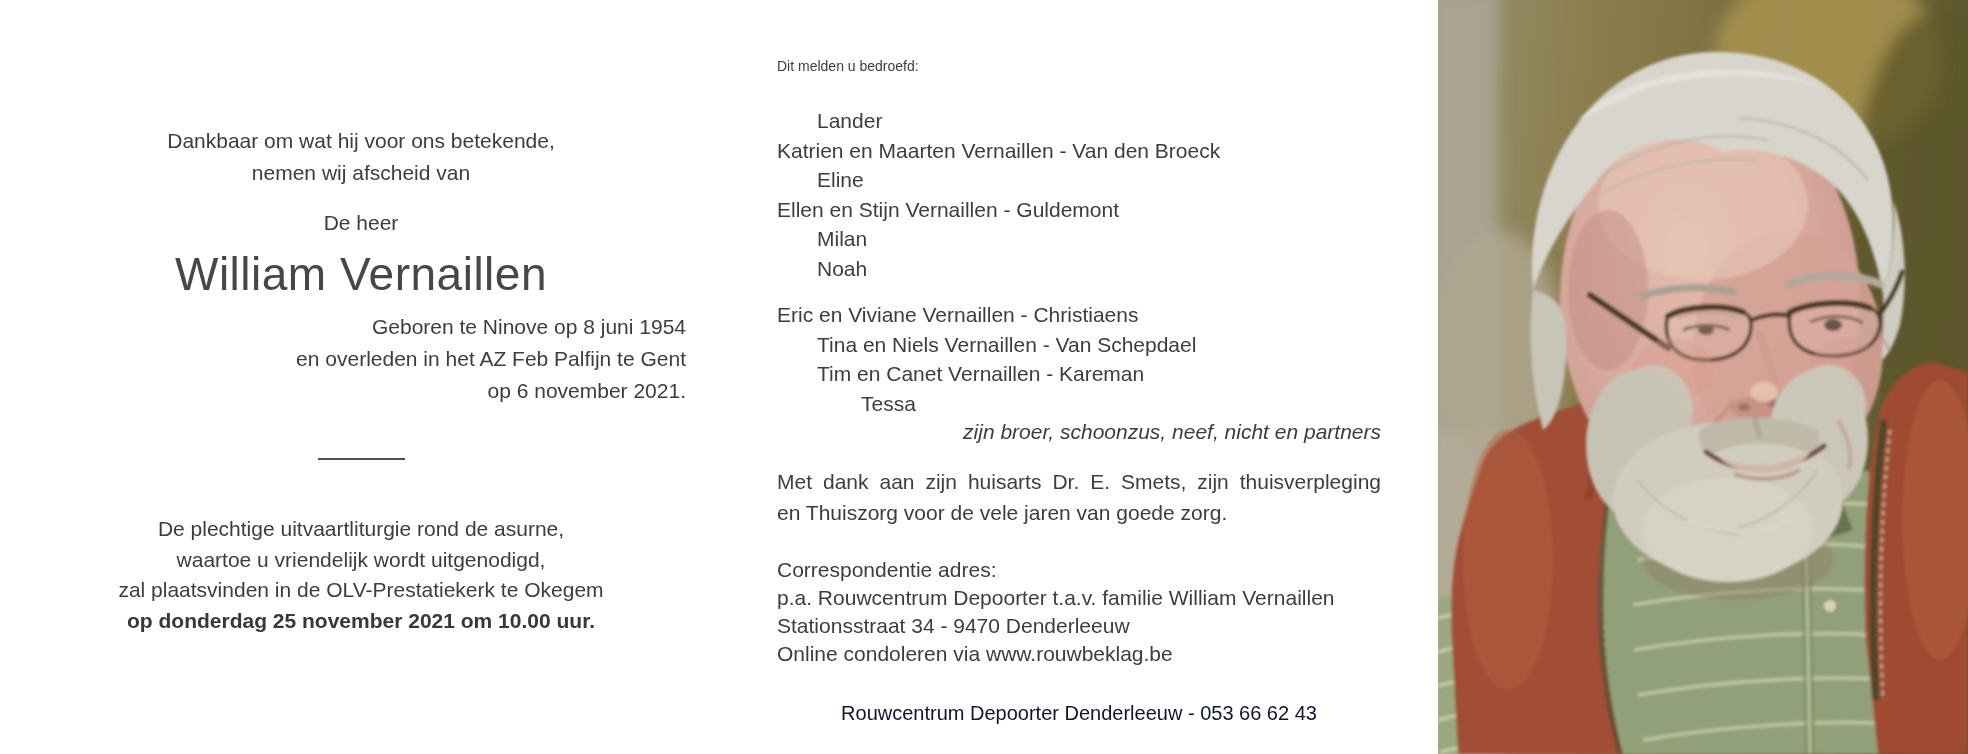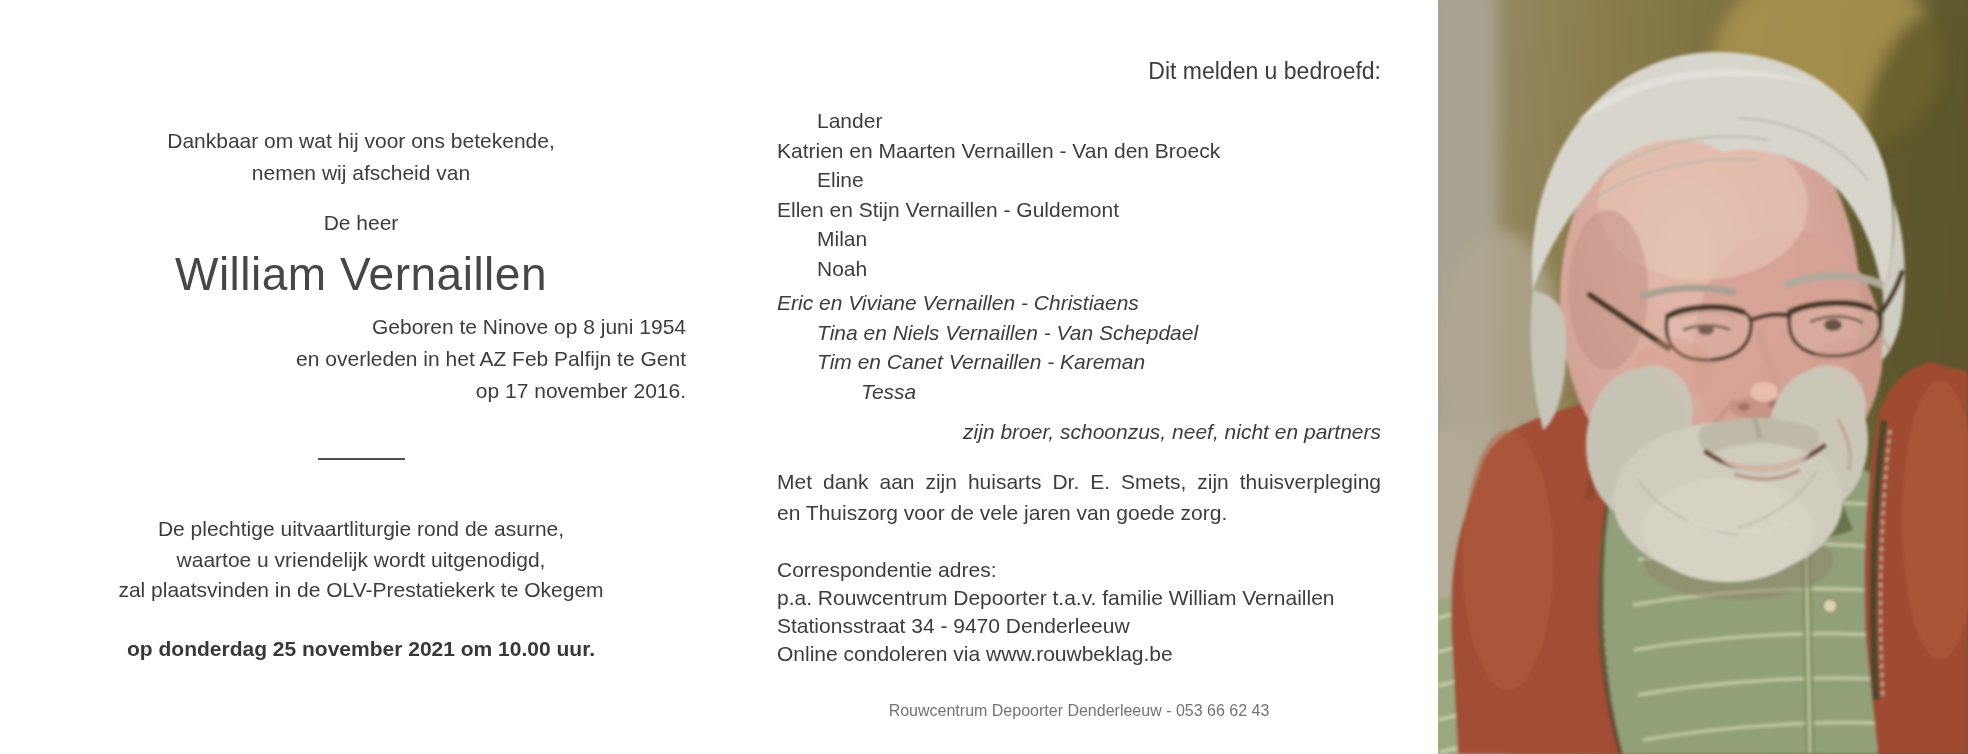--- a/index.html
+++ b/index.html
@@ -8,36 +8,36 @@
   .abs{position:absolute;}
 
   
   .leftcol{left:36px;width:650px;text-align:center;}
   .intro{top:125px;font-size:21px;line-height:31.5px;}
   .salutation{top:211px;font-size:21px;}
   .deceased-name{top:247px;font-size:46px;font-weight:300;letter-spacing:.5px;color:#474747;line-height:54px;}
   .lifedates{top:311px;font-size:21px;line-height:32px;text-align:right;}
   .divider{left:318px;top:458px;width:87px;border-top:2.5px solid #4e4e4e;height:0;}
   .ceremony{top:514px;font-size:21px;line-height:30.5px;}
-  .bold-line{font-weight:bold;color:#383838;margin-top:28px;}
+  .bold-line{font-weight:bold;color:#383838;}
 
   
   .midcol{left:777px;width:604px;text-align:left;}
-  .ann-header{top:58px;font-size:23px;text-align:right;}
+  .ann-header{top:58px;font-size:14px;}
   .group1{top:106px;font-size:21px;line-height:29.5px;}
-  .group2{top:288px;font-size:21px;line-height:29.5px;font-style:italic;}
+  .group2{top:300px;font-size:21px;line-height:29.5px;}
   .line{position:relative;}
   .idt1{padding-left:40px;}
   .idt2{padding-left:84px;}
   .note{position:absolute;right:0;top:0;font-style:italic;}
   .note-line{top:420px;font-size:21px;font-style:italic;text-align:right;}
   .thanks{top:466px;font-size:21px;line-height:31px;}
   .justify-full{text-align:justify;text-align-last:justify;}
   .correspondence{top:556px;font-size:21px;line-height:28px;}
-  .footer-line{top:702px;font-size:16px;text-align:center;color:#737373;}
+  .footer-line{top:702px;font-size:20px;text-align:center;color:#0f172a;}
 
   
   .photo{left:1438px;top:0;width:530px;height:754px;overflow:hidden;}
   .photo svg{display:block;}
 </style>
 </head>
 <body>
 
 <div class="card">
 
@@ -46,21 +46,21 @@
     <div class="line">nemen wij afscheid van</div>
   </div>
 
   <div class="abs leftcol salutation">De heer</div>
 
   <div class="abs leftcol deceased-name">William Vernaillen</div>
 
   <div class="abs leftcol lifedates">
     <div class="line">Geboren te Ninove op 8 juni 1954</div>
     <div class="line">en overleden in het AZ Feb Palfijn te Gent</div>
-    <div class="line">op 17 november 2016.</div>
+    <div class="line">op 6 november 2021.</div>
   </div>
 
   <div class="abs divider"></div>
 
   <div class="abs leftcol ceremony">
     <div class="line">De plechtige uitvaartliturgie rond de asurne,</div>
     <div class="line">waartoe u vriendelijk wordt uitgenodigd,</div>
     <div class="line">zal plaatsvinden in de OLV-Prestatiekerk te Okegem</div>
     <div class="line bold-line">op donderdag 25 november 2021 om 10.00 uur.</div>
   </div>

